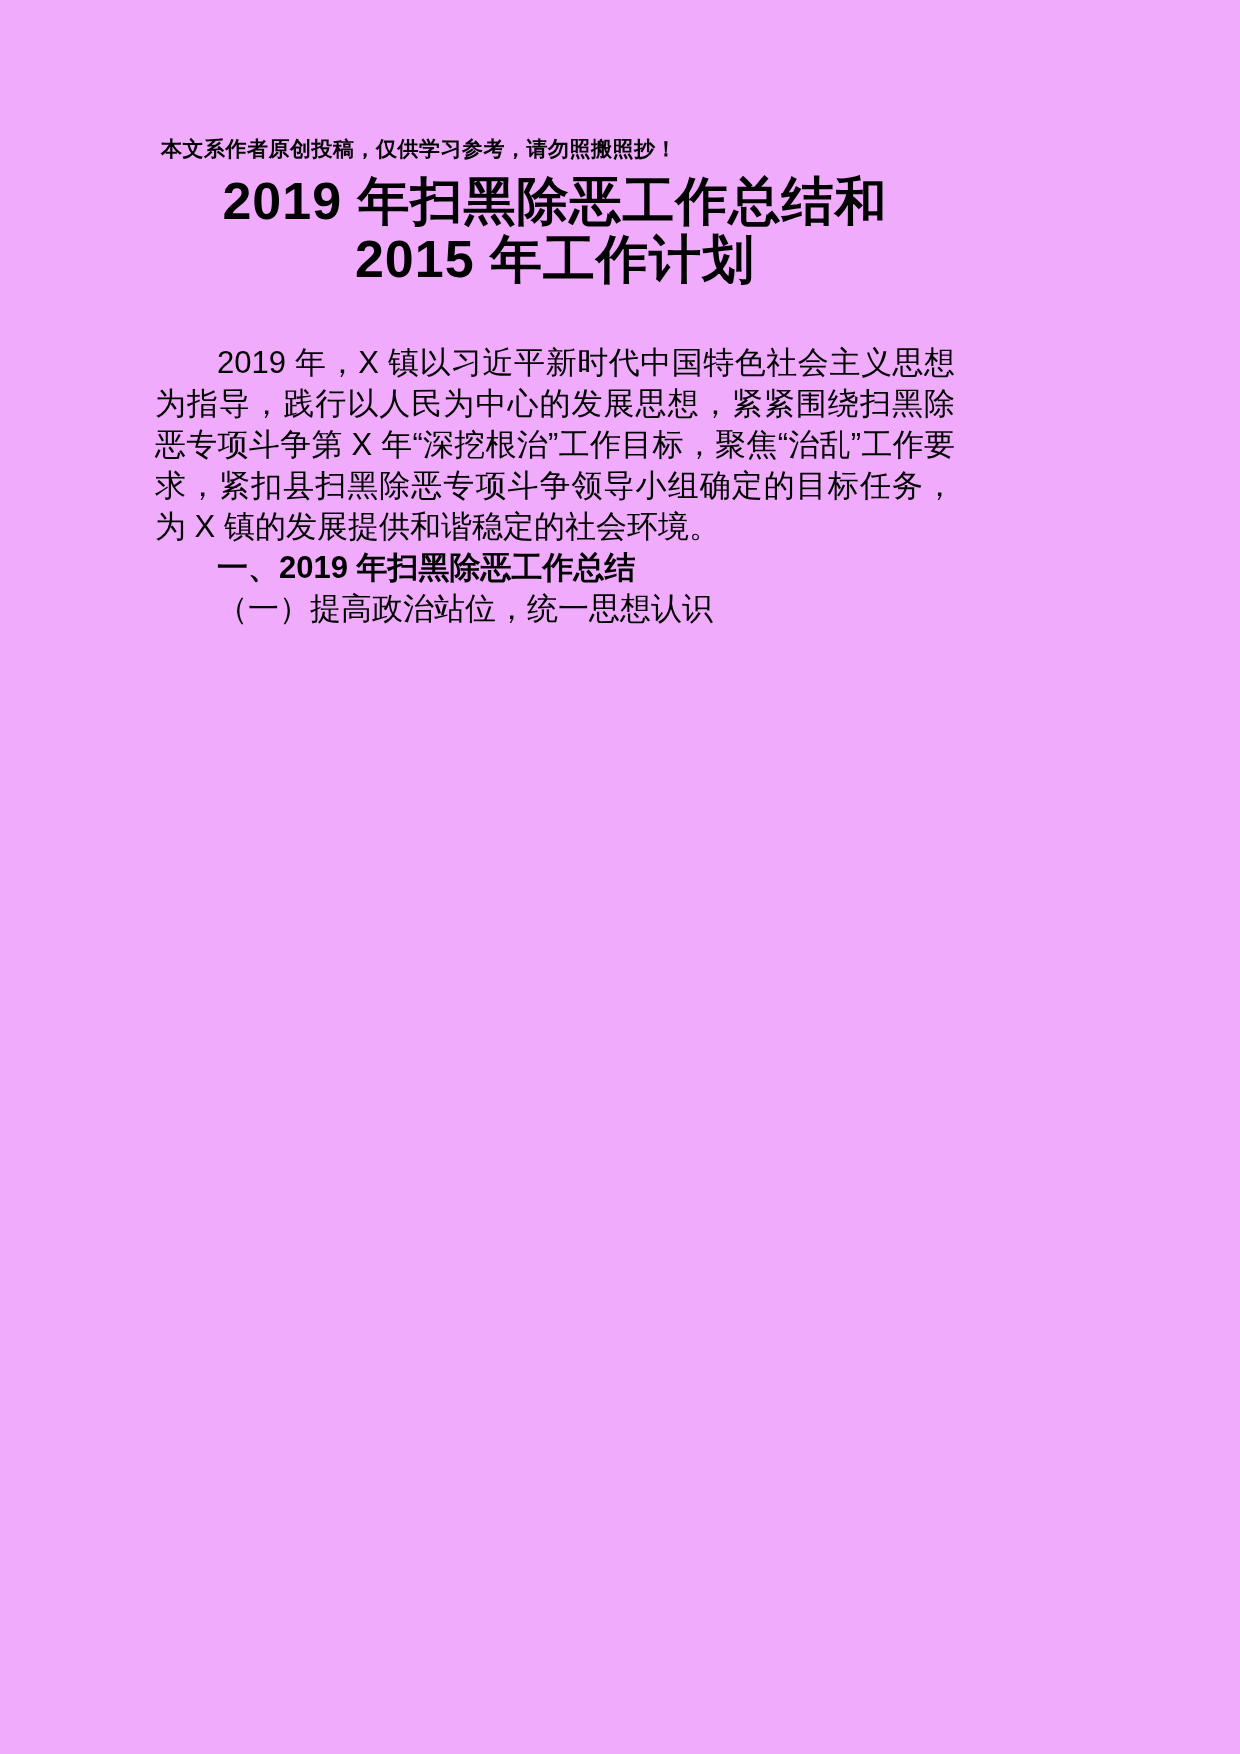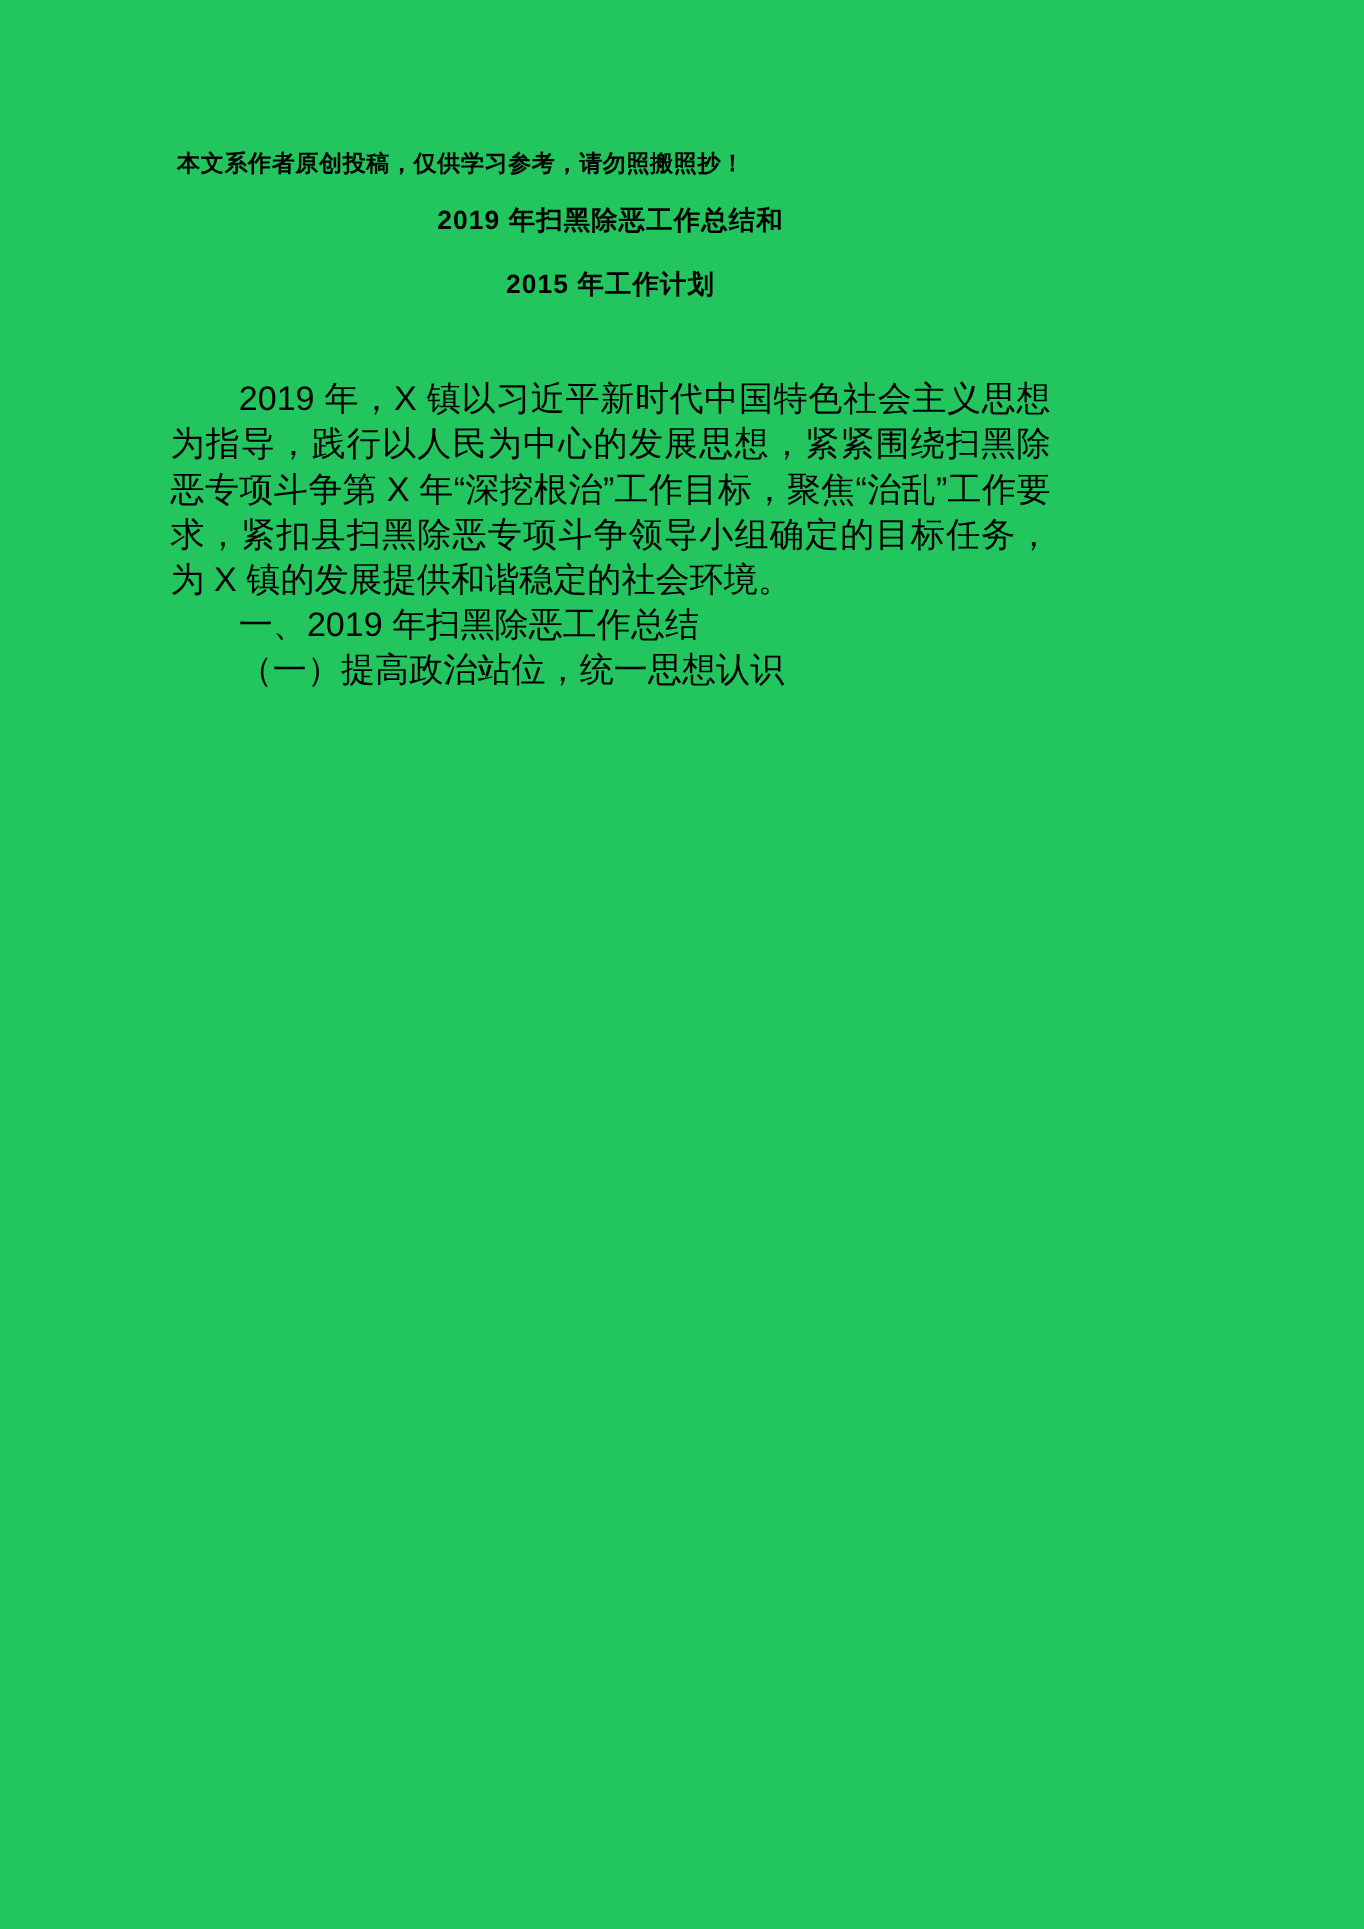--- a/index.html
+++ b/index.html
@@ -11,41 +11,41 @@
     width: 1240px;
     height: 1754px;
     font-family: "Liberation Sans", "DejaVu Sans", sans-serif;
     color: #000000;
     overflow: hidden;
   }
   .page {
     position: relative;
     width: 1240px;
     height: 1754px;
-    background: #22c55e;
+    background: #f0abfc;
     box-sizing: border-box;
     padding: 0;
   }
   .content {
     position: absolute;
     left: 155px;
     top: 132px;
     width: 800px;
   }
   .disclaimer {
     font-size: 21px;
     font-weight: bold;
     letter-spacing: 0.5px;
     line-height: 34px;
     margin: 0 0 6px 6px;
     white-space: nowrap;
   }
   .doc-title {
     text-align: center;
-    font-size: 24px;
+    font-size: 52px;
     font-weight: bold;
     line-height: 58px;
     margin: 0;
     padding: 0;
     letter-spacing: 1px;
   }
   .title-line {
     display: block;
   }
   .gap-after-title {
@@ -56,21 +56,21 @@
     line-height: 41px;
     margin: 0;
     padding: 0;
     text-align: justify;
     text-justify: inter-ideograph;
     text-indent: 62px;
     letter-spacing: 0px;
     word-break: break-all;
   }
   p.para.heading {
-    font-weight: normal;
+    font-weight: bold;
   }
   p.para.nojustify {
     text-align: left;
   }
 </style>
 </head>
 <body>
 
 <div class="page">
   <div class="content">

